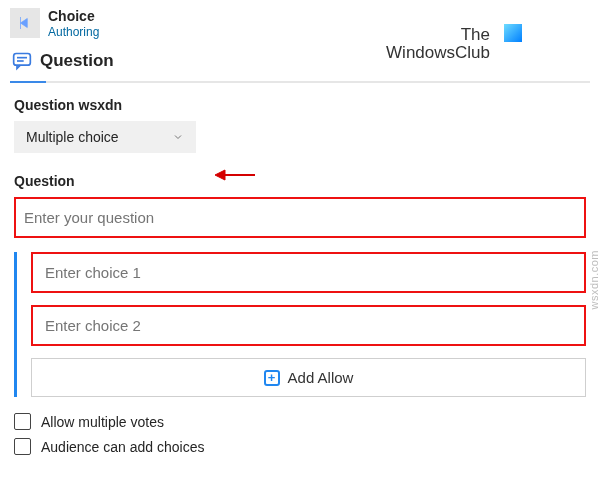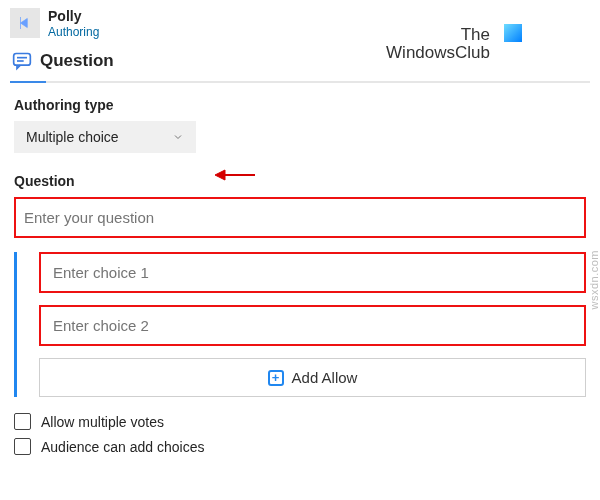--- a/index.html
+++ b/index.html
@@ -142,21 +142,21 @@
       width: 100%;
       padding: 10px 8px;
       font-size: 15px;
       color: #666;
       border: 2px solid #e11;
       background: #fff;
       margin-bottom: 14px;
     }
     .choices-block {
       border-left: 3px solid #2087f0;
-      padding-left: 22px;
+      padding-left: 14px;
       margin-bottom: 4px;
     }
     .choice-field {
       width: 100%;
       padding: 10px 12px;
       font-size: 15px;
       color: #666;
       border: 2px solid #e11;
       background: #fff;
       margin-bottom: 12px;
@@ -222,21 +222,21 @@
 </head>
 <body>
 
 <div class="header">
   <div class="app-icon">
     <svg viewBox="0 0 24 24">
       <path d="M6 4 L6 20 M6 12 L15 6 L15 18 Z" fill="#6aa0ff" stroke="#6aa0ff" stroke-width="1"></path>
     </svg>
   </div>
   <div class="app-titles">
-    <span class="app-title">Polly</span>
+    <span class="app-title">Choice</span>
     <span class="app-subtitle">Authoring</span>
   </div>
   <div class="logo-block">
     <div>The</div>
     <div>WindowsClub</div>
     <div class="logo-square"></div>
   </div>
 </div>
 
 <div class="section-title-row">
@@ -247,21 +247,21 @@
     <line x1="6" y1="12" x2="14" y2="12" stroke="#3a7be0" stroke-width="2"></line>
   </svg>
   <span class="section-title">Question</span>
 </div>
 
 <div class="divider"></div>
 
 <div class="content">
 
   
-  <div class="label">Authoring type</div>
+  <div class="label">Question wsxdn</div>
   <div class="select">
     <span>Multiple choice</span>
     <svg class="chevron" width="12" height="12" viewBox="0 0 24 24">
       <path d="M6 9 L12 15 L18 9" fill="none" stroke="#777" stroke-width="2"></path>
     </svg>
   </div>
 
   
   <div class="arrow-annot">
     <svg width="40" height="14" viewBox="0 0 40 14">

